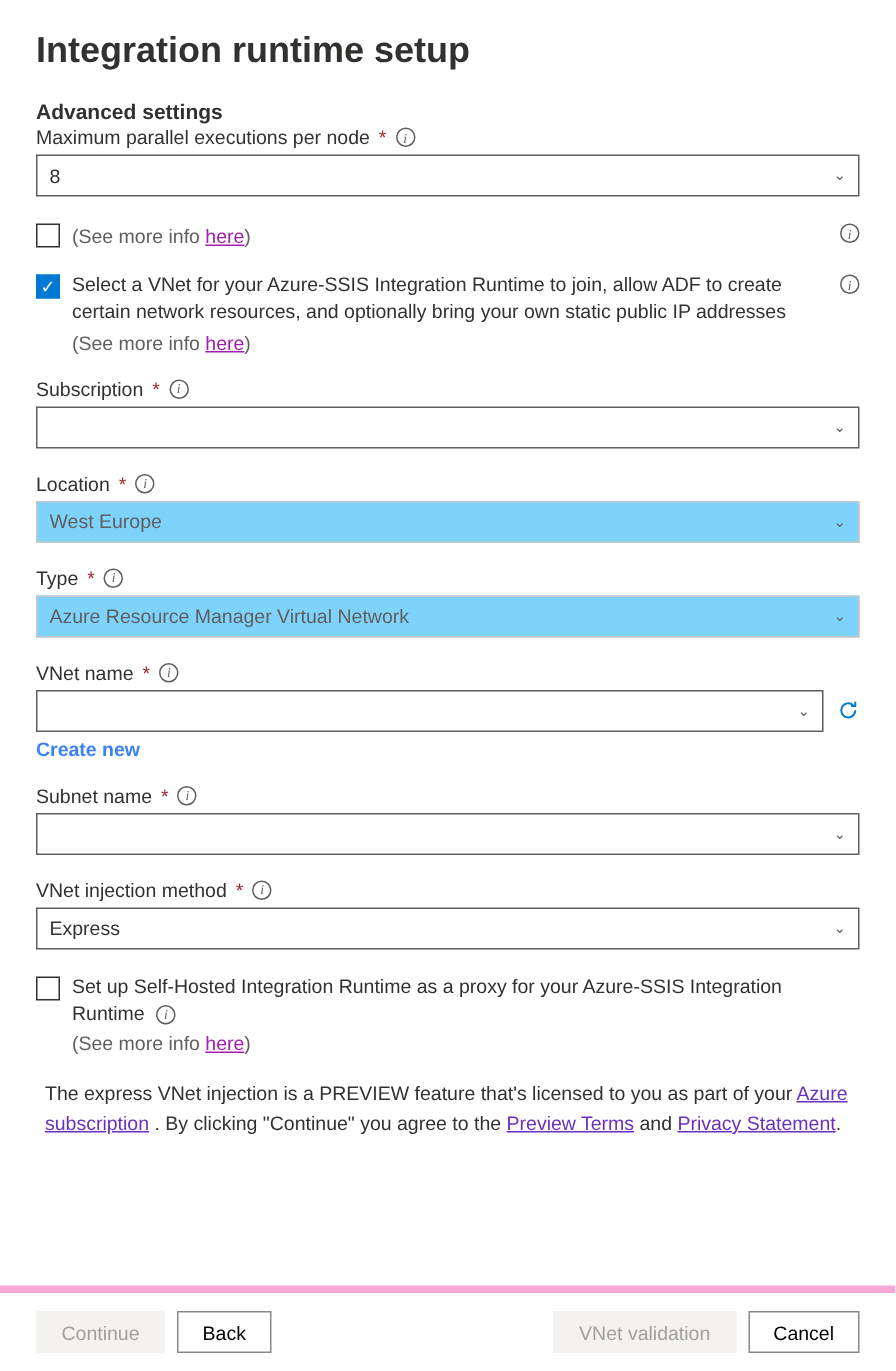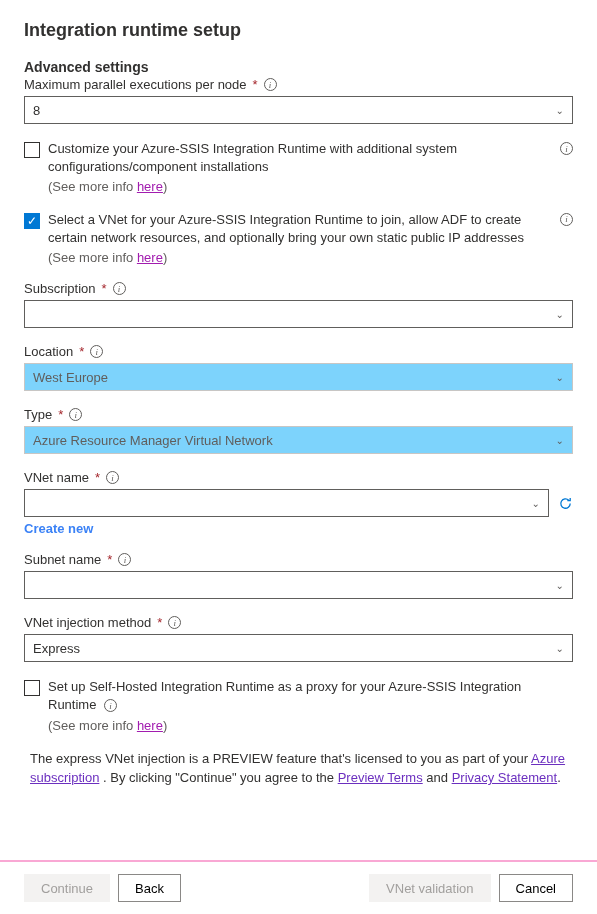--- a/index.html
+++ b/index.html
@@ -6,21 +6,21 @@
     body {
       font-family: "Segoe UI", Arial, sans-serif;
       font-size: 13px;
       color: #323130;
       background: #fff;
       width: 597px;
       height: 914px;
       position: relative;
       padding: 20px 24px 0 24px;
     }
-    h1 { font-size: 18px; font-weight: 600; margin-bottom: 18px; }
+    h1 { font-size: 24px; font-weight: 600; margin-bottom: 18px; }
     h2 { font-size: 14px; font-weight: 700; margin-bottom: 2px; }
     .field-label { font-size: 13px; margin-bottom: 4px; display: flex; align-items: center; gap: 6px; }
     .req { color: #a4262c; }
     .info-icon {
       display: inline-flex; width: 13px; height: 13px; border: 1px solid #605e5c;
       border-radius: 50%; font-size: 9px; align-items: center; justify-content: center;
       color: #605e5c; font-style: italic; font-family: Georgia, serif;
     }
     .select, .select-disabled {
       width: 100%; height: 28px; border: 1px solid #605e5c; background: #fff;
@@ -42,21 +42,21 @@
     .see-more { font-size: 13px; color: #605e5c; margin-top: 2px; }
     .link { color: #a21caf; text-decoration: underline; cursor: pointer; }
     .link-purple { color: #6b2fbf; text-decoration: underline; cursor: pointer; }
     .vnet-row { display: flex; align-items: center; gap: 8px; }
     .vnet-row .select { flex: 1; }
     .refresh-icon { width: 16px; height: 16px; color: #0078d4; cursor: pointer; display:flex; align-items:center; justify-content:center;}
     .create-new { color: #3b82f6; font-size: 13px; margin-top: 4px; cursor: pointer; font-weight: bold; }
     .preview-text { font-size: 13px; line-height: 1.5; color: #323130; margin-top: 6px; padding: 0 6px; }
     .footer {
       position: absolute; bottom: 0; left: 0; right: 0;
-      border-top: 2px solid #f9a8d4; padding: 12px 24px;
+      border-top: 5px solid #f9a8d4; padding: 12px 24px;
       display: flex; align-items: center; gap: 8px;
     }
     .btn {
       height: 28px; padding: 0 16px; border: 1px solid #8a8886;
       background: #fff; font-size: 13px; cursor: pointer;
       display: inline-flex; align-items: center; justify-content: center;
     }
     .btn.disabled { background: #f3f2f1; color: #a19f9d; border-color: #f3f2f1; cursor: default; }
     .footer-spacer { flex: 1; }
     .inline-info { display:inline-flex; vertical-align: middle; margin-left:4px;}
@@ -76,21 +76,20 @@
   </div>
   <div class="select">
     <span>8</span>
     <span class="chev">⌄</span>
   </div>
 </div>
 
 <div class="checkbox-row">
   <div class="box"></div>
   <div class="text">
-    <div>Customize your Azure-SSIS Integration Runtime with additional system configurations/component installations</div>
     <div class="see-more">
       <span>(See more info </span><span class="link">here</span><span>)</span>
     </div>
   </div>
   <span class="info-icon info-right">i</span>
 </div>
 
 <div class="checkbox-row">
   <div class="box checked">✓</div>
   <div class="text">

